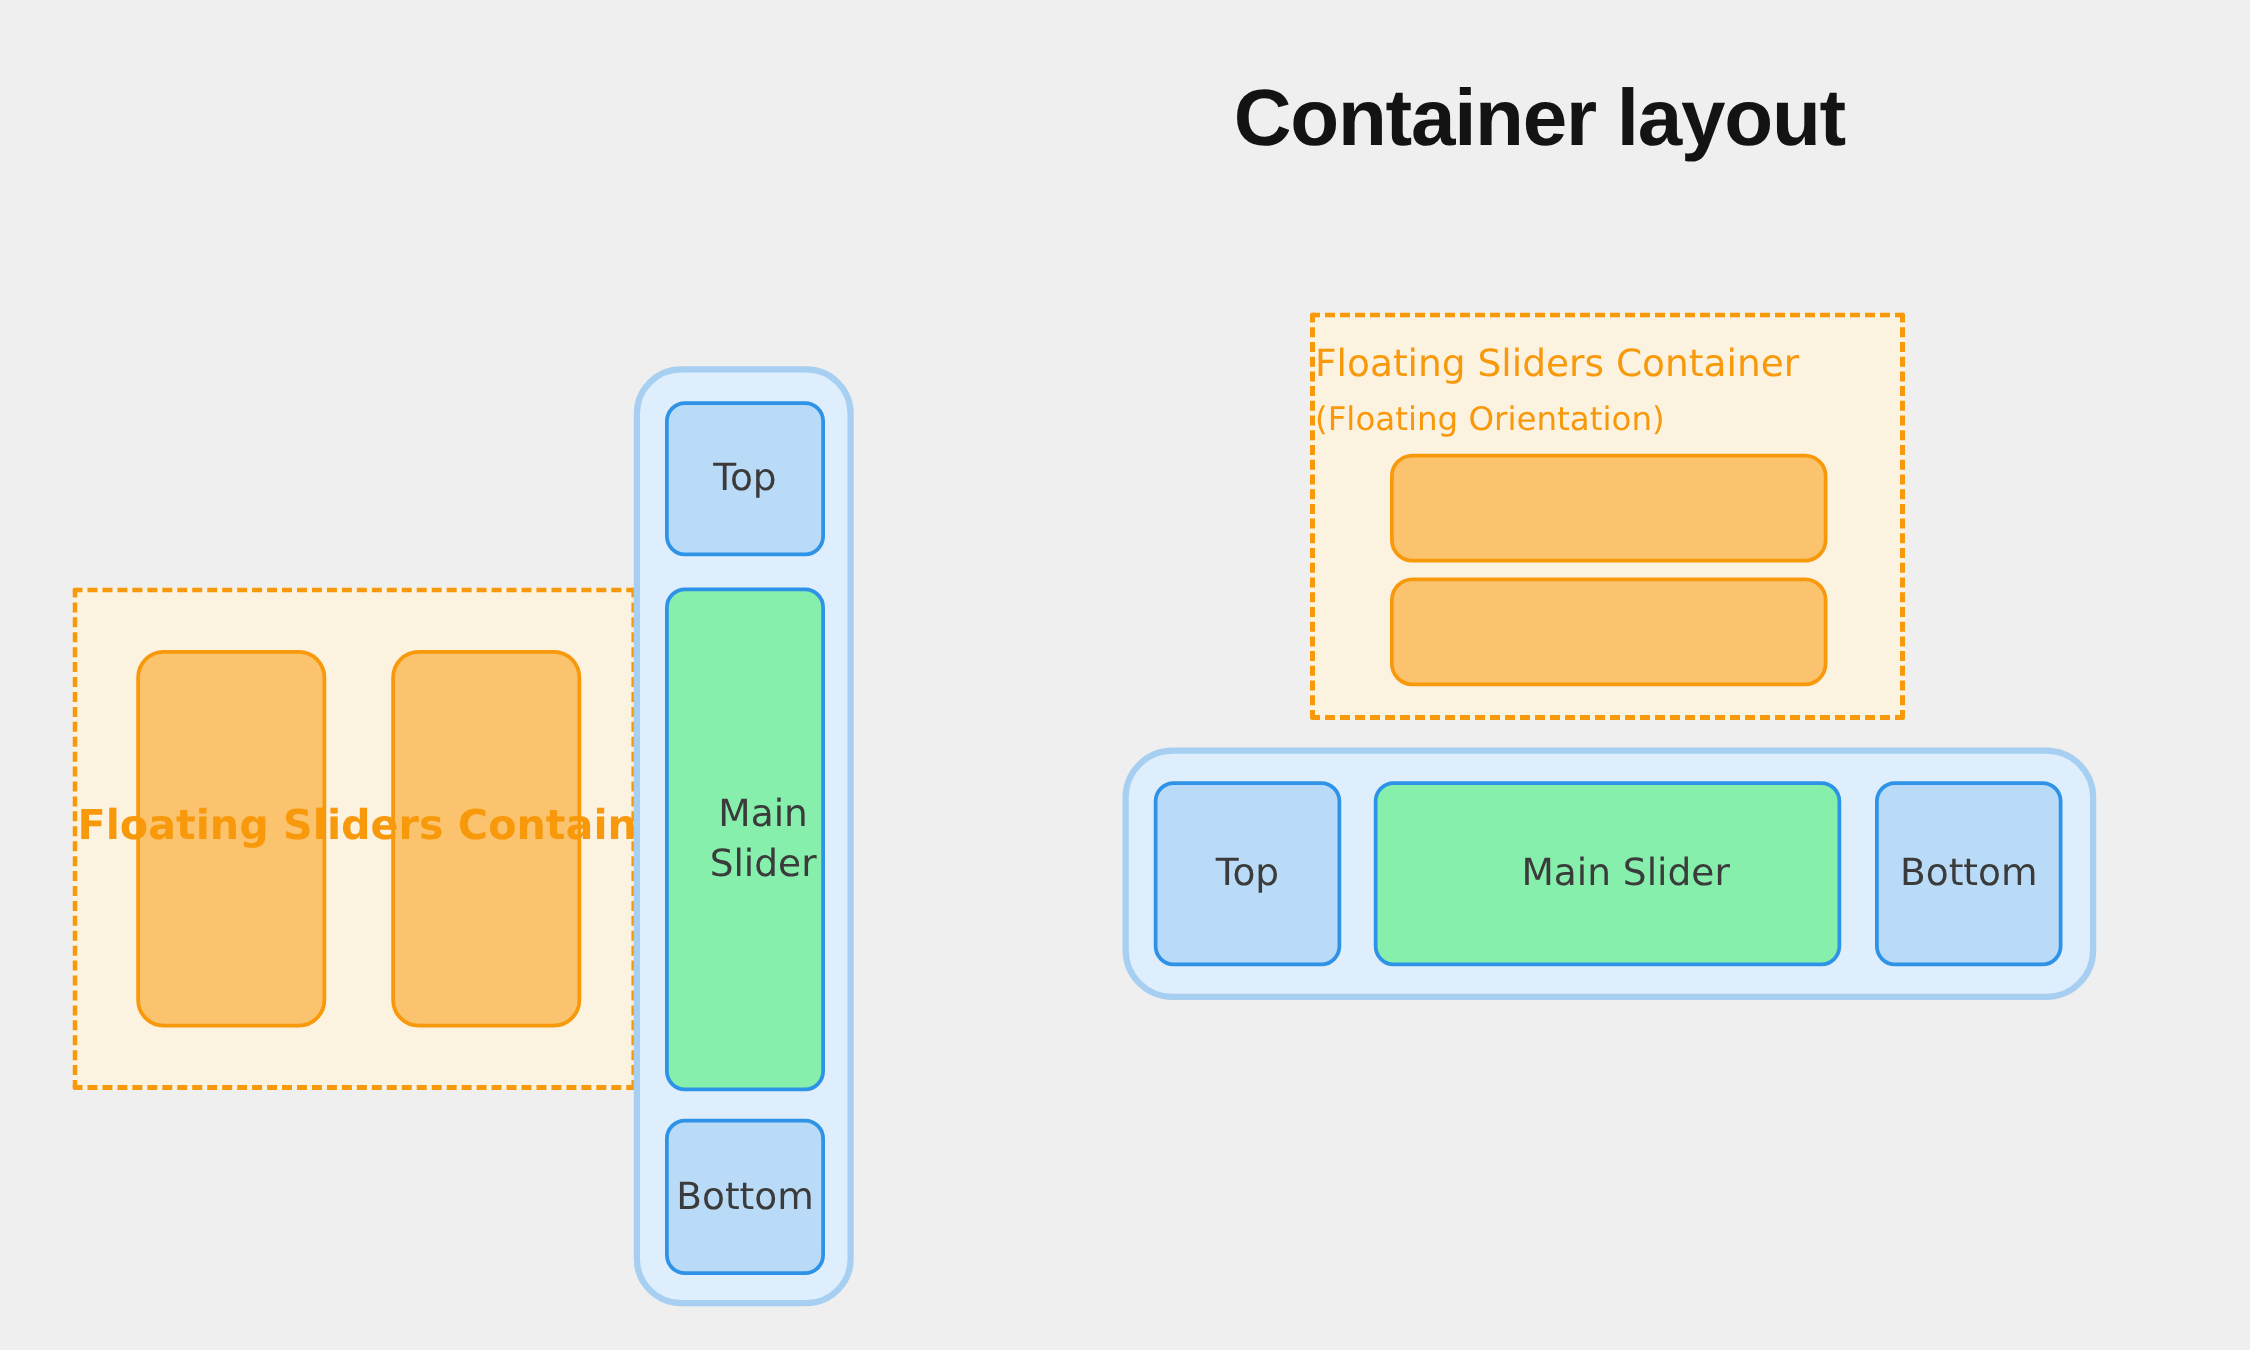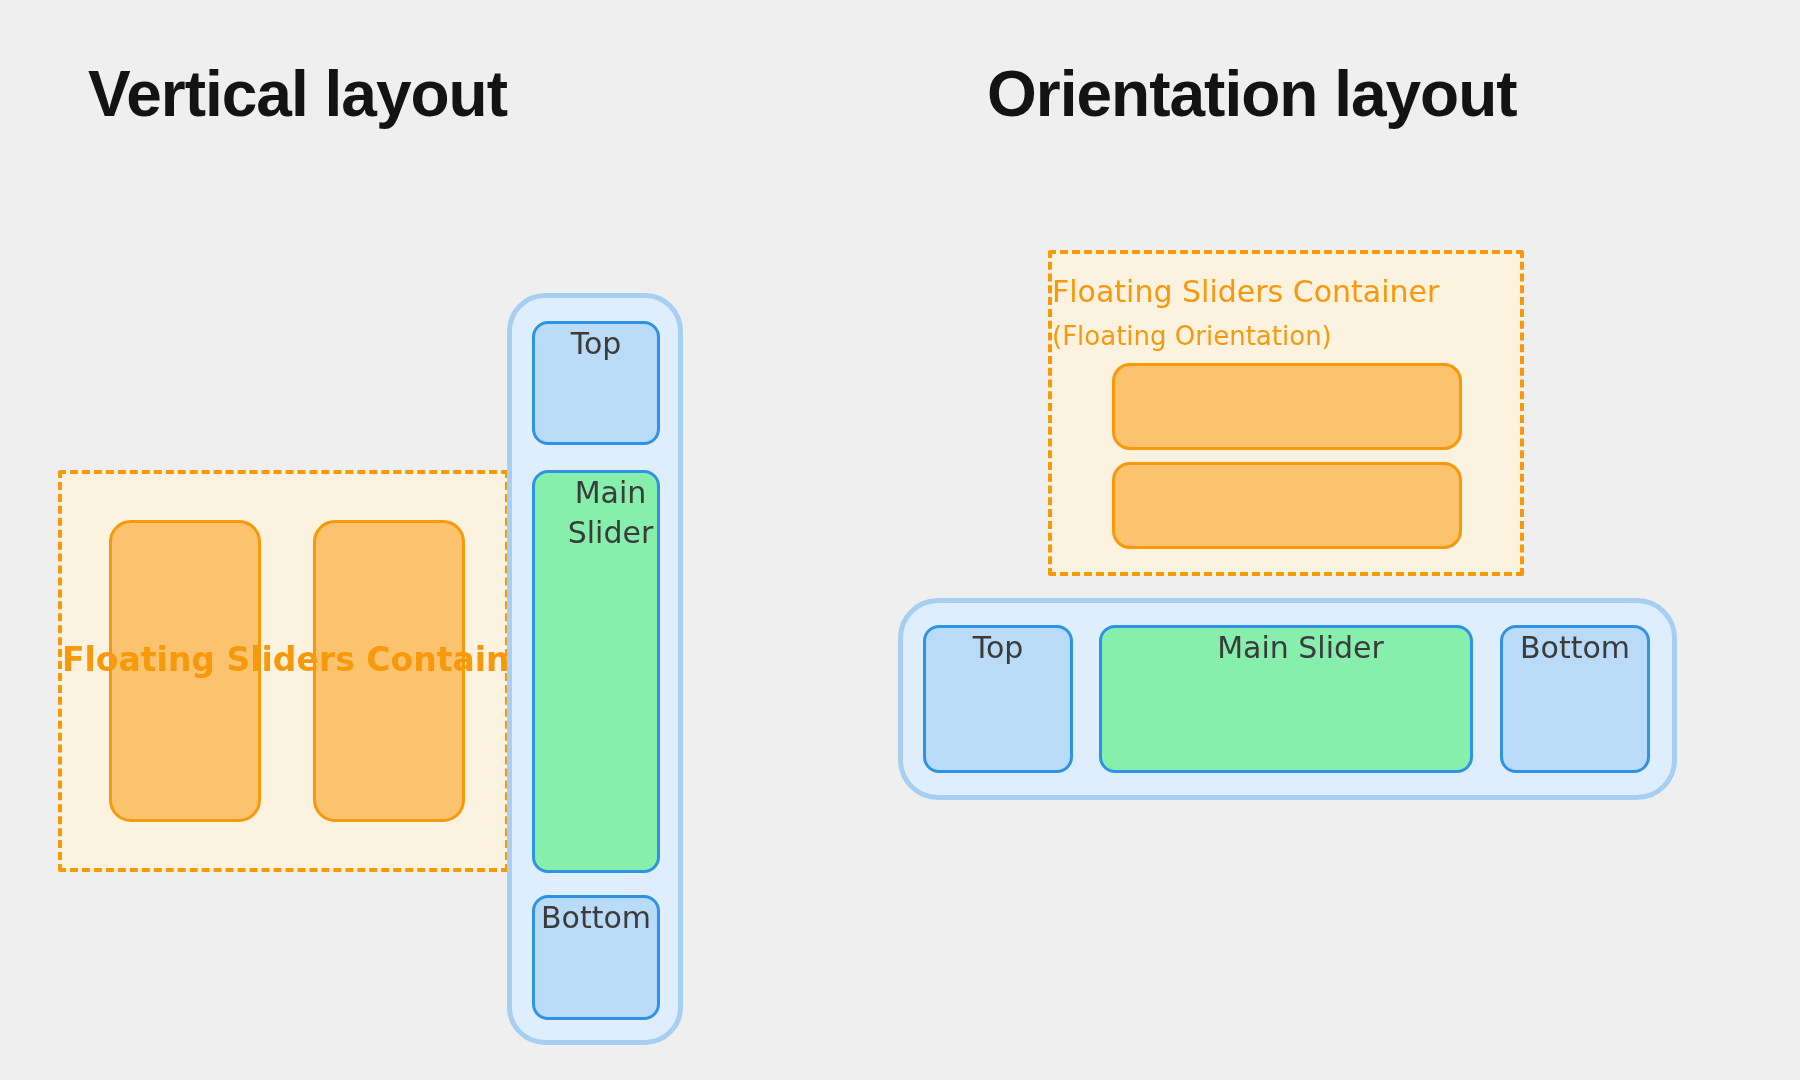--- a/index.html
+++ b/index.html
@@ -76,21 +76,21 @@
   }
   .blue-vertical   { left: 507px; top: 293px; width: 176px; height: 752px; border-radius: 38px; }
   .blue-horizontal { left: 898px; top: 598px; width: 779px; height: 202px; border-radius: 40px; }
 
   .slider-box {
     position: absolute;
     border: 3px solid #2E93E6;
     border-radius: 16px;
     box-sizing: border-box;
     display: flex;
-    align-items: flex-start;
+    align-items: center;
     justify-content: center;
     text-align: center;
     font-size: 30px;
     line-height: 40px;
     color: #3B3B3B;
   }
   .box-light { background: #B9DBF7; }
   .box-main  { background: #86efac; padding-left: 29px; }
 
   
@@ -123,22 +123,21 @@
     letter-spacing: 0px;
   }
   .wm-first  { color: #CACACA; margin-right: 12px; }
   .wm-second { color: #BEBEBE; }
 </style>
 </head>
 <body>
 
 <div class="canvas">
 
-  <h1 class="heading heading-left">Vertical layout</h1>
-  <h1 class="heading heading-right">Orientation layout</h1>
+  <h1 class="heading heading-right">Container layout</h1>
 
   <div class="dashed-box dashed-left">
     <div class="orange-rect v-rect v-rect-a"></div>
     <div class="orange-rect v-rect v-rect-b"></div>
     <div class="orange-label">Floating Sliders Container</div>
   </div>
 
   <div class="blue-container blue-vertical">
     <div class="slider-box box-light v-top">
       <span>Top</span>

